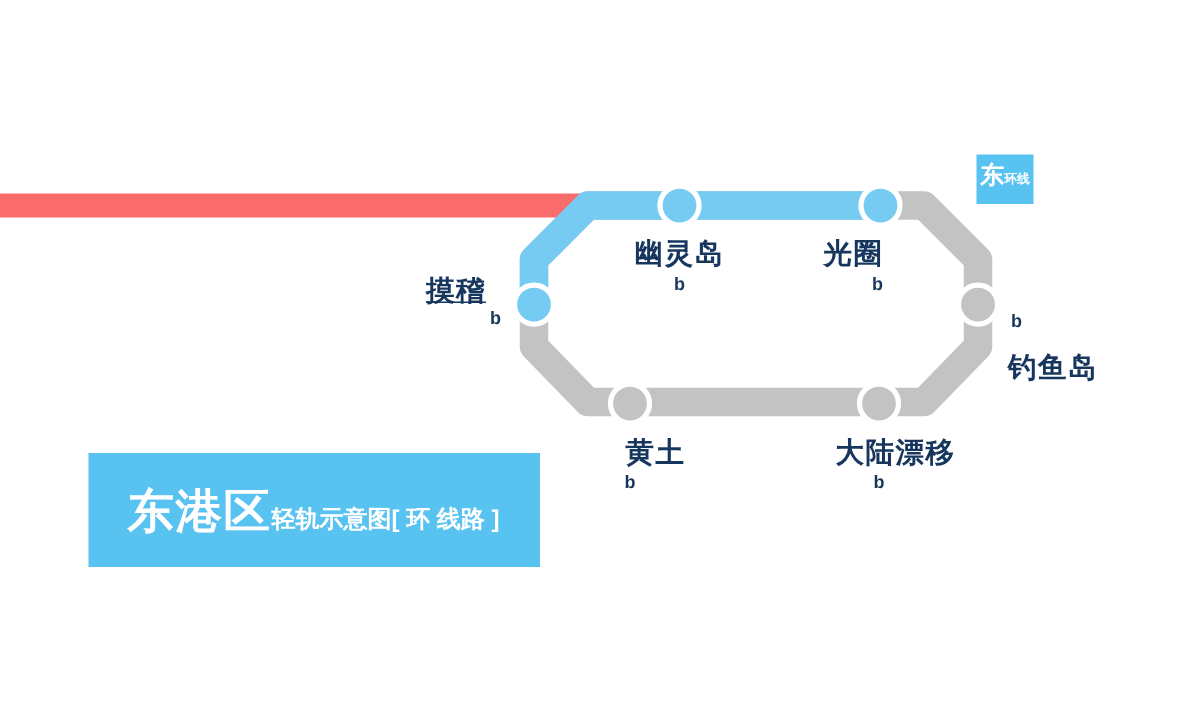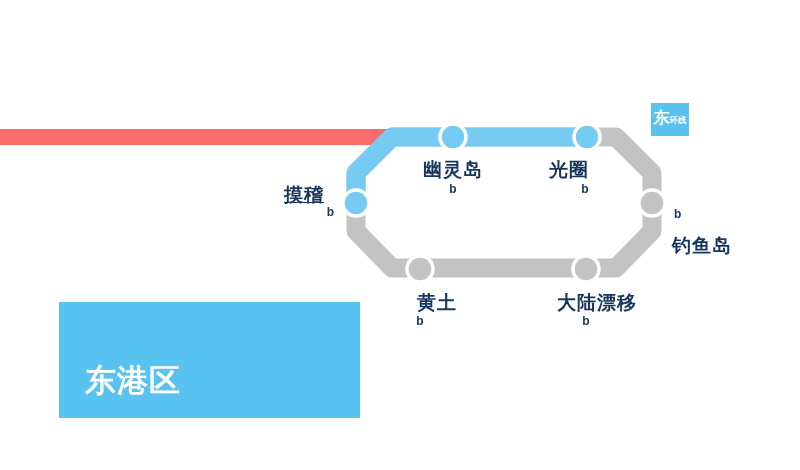--- a/index.html
+++ b/index.html
@@ -50,21 +50,21 @@
     justify-content: center;
     padding-top: 7px;
     box-sizing: border-box;
   }
   .line-badge .big   { font-size: 16px; font-weight: bold; line-height: 1; }
   .line-badge .small { font-size: 8.5px; font-weight: bold; line-height: 1; }
 
   .title-box {
     position: absolute;
     left: 59px; top: 302px;
-    width: 301px; height: 116px;
+    width: 301px; height: 76px;
     background: var(--box_blue, #58C2F1);
   }
   .title-row {
     position: absolute;
     left: 26px; bottom: 22px;
     display: flex;
     align-items: baseline;
     color: #ffffff;
     white-space: nowrap;
   }
@@ -111,16 +111,17 @@
 
   <div class="st-label center" style="left:437px; top:293px;">黄土</div>
   <div class="st-sub center" style="left:420px; top:315px;">b</div>
 
   <div class="st-label center" style="left:597px; top:293px;">大陆漂移</div>
   <div class="st-sub center" style="left:586px; top:315px;">b</div>
 
   <div class="title-box">
     <div class="title-row">
       <span class="title-big">东港区</span>
+      <span class="title-small">轻轨示意图[ 环 线路 ]</span>
     </div>
   </div>
 
 </div>
 
 </body></html>

